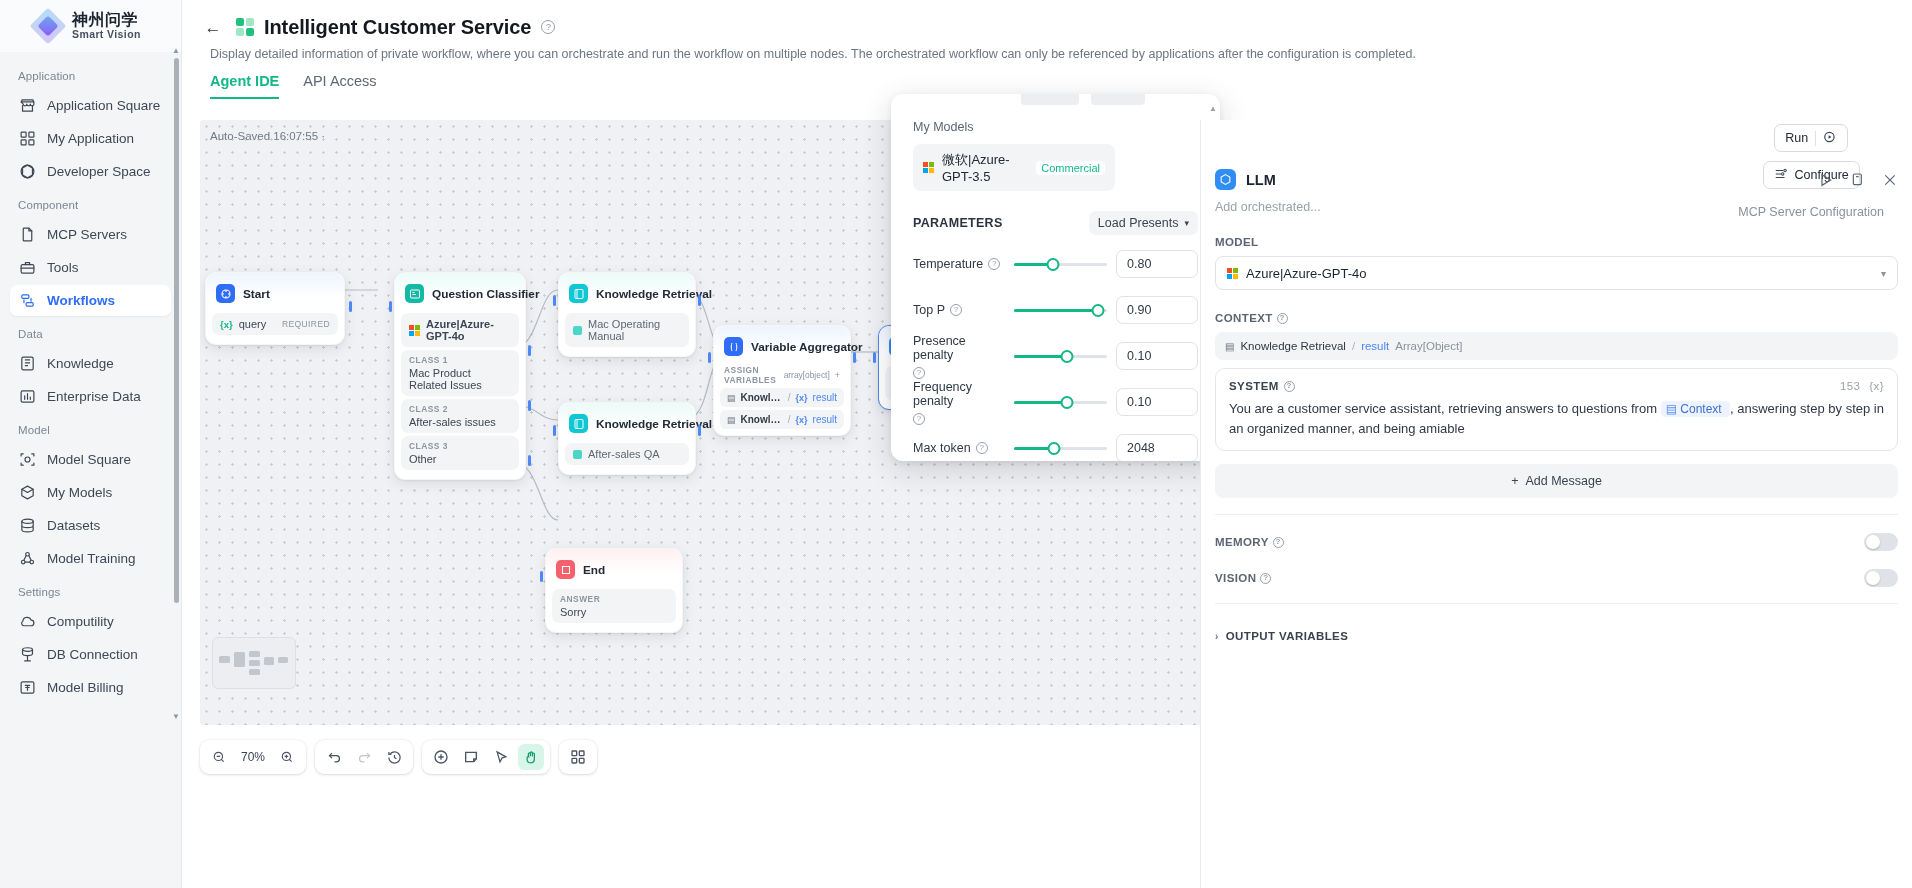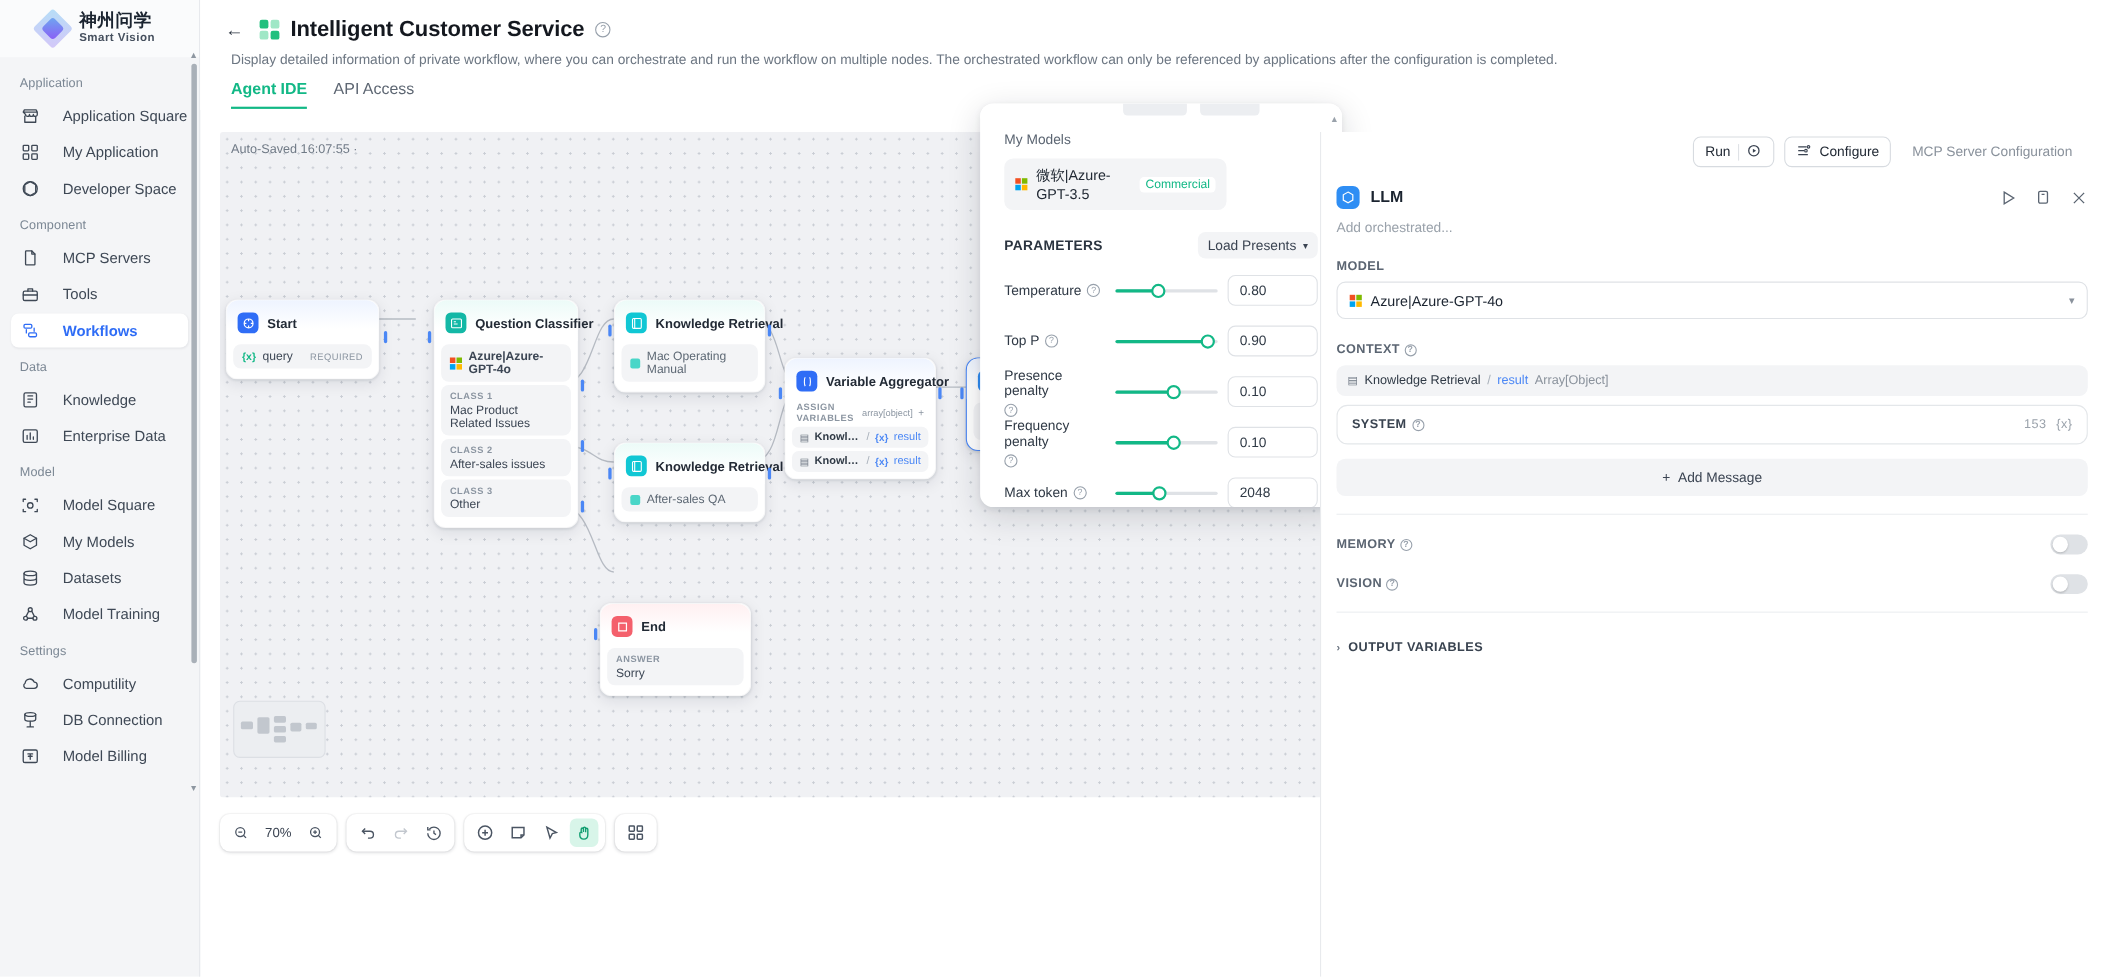--- a/index.html
+++ b/index.html
@@ -33,21 +33,21 @@
   .logo-diamond i.a { background:linear-gradient(135deg,#9fd4f5,#c7b6f7); width:26px;height:26px;opacity:.75;}
   .logo-diamond i.b { background:linear-gradient(135deg,#6ea8f0,#8b5cf6); width:15px;height:15px;}
   .brand-txt { line-height:1.05; }
   .brand-cn { font-size:16px; font-weight:700; color:#1b2430; letter-spacing:.5px;}
   .brand-en { font-size:10.5px; font-weight:700; color:#46505e; letter-spacing:.4px;}
   #navscroll { position:absolute; top:52px; left:0; right:0; bottom:0; padding:8px 10px 20px 10px;}
   .nav-group-label {
     font-size:11.5px; color:#7b8794; padding:10px 8px 6px 8px; letter-spacing:.1px;
   }
   .nav-item {
-    display:flex; align-items:center; gap:21px;
+    display:flex; align-items:center; gap:11px;
     height:31px; padding:0 9px; margin:2px 0; border-radius:7px;
     color:#3e4855; font-size:13.5px; cursor:pointer; white-space:nowrap;
   }
   .nav-item.active { background:#ffffff; color:#2f6df6; font-weight:700; box-shadow:0 1px 2px rgba(16,24,40,.06); }
   .nav-item .ic { width:17px;height:17px;flex:0 0 auto;display:block; }
   .nav-item .ic svg { width:17px;height:17px;display:block; }
   #sb-scrollbar {
     position:absolute; right:2px; top:58px; width:5px; height:545px;
     background:#a9b0b8; border-radius:3px;
   }
@@ -162,21 +162,21 @@
   #pp-arr-t{top:10px;} #pp-arr-b{top:352px;}
   #pp-topstub { position:absolute; left:0; right:0; top:0; height:14px; background:#fff;}
   #pp-stub1 { position:absolute; left:130px; top:0; width:58px; height:11px; background:#eceef1; border-radius:0 0 4px 4px;}
   #pp-stub2 { position:absolute; left:200px; top:0; width:54px; height:11px; background:#eceef1; border-radius:0 0 4px 4px;}
 
   
   #rpanel {
     position:absolute; right:0; top:120px; width:712px; height:768px;
     background:#fff; border-left:1px solid #e8eaed;
   }
-  #runbar { position:absolute; right:18px; top:4px; display:flex; align-items:center; gap:9px;}
+  #runbar { position:absolute; right:18px; top:4px; display:flex; align-items:center; gap:9px;flex-direction:column;}
   .rb-btn {
     height:28px; border:1px solid #d7dbe0; border-radius:7px; background:#fff;
     display:flex; align-items:center; gap:7px; padding:0 10px; font-size:12.5px; color:#222a35; cursor:pointer;
   }
   .rb-btn.ghost { border:none; color:#8a929c; background:transparent;}
   .rb-div { width:1px; height:15px; background:#dfe2e6;}
   #llmcard {
     position:absolute; left:14px; top:45px; right:14px; bottom:0;
   }
   .llm-head { display:flex; align-items:center; gap:10px; padding:4px 0 0 0;}
@@ -842,20 +842,27 @@
 
     <div class="sys-box">
       <div class="sys-head">
         <span>SYSTEM</span>
         <span class="qmark" style="width:11px;height:11px;font-size:8px">?</span>
         <span class="sys-meta">
           <span>153</span>
           <span>{x}</span>
         </span>
       </div>
+      <div class="sys-text">
+        <span>You are a customer service assistant, retrieving answers to questions from</span>
+        <span class="ctx-inline">
+          <span style="color:#5b8def">▤</span>
+          <span>Context</span>
+        </span><span>, answering step by step in an organized manner, and being amiable</span>
+      </div>
     </div>
 
     <div class="addmsg">
       <span>+</span>
       <span>Add Message</span>
     </div>
 
     <div class="hr"></div>
 
     <div class="togrow">

